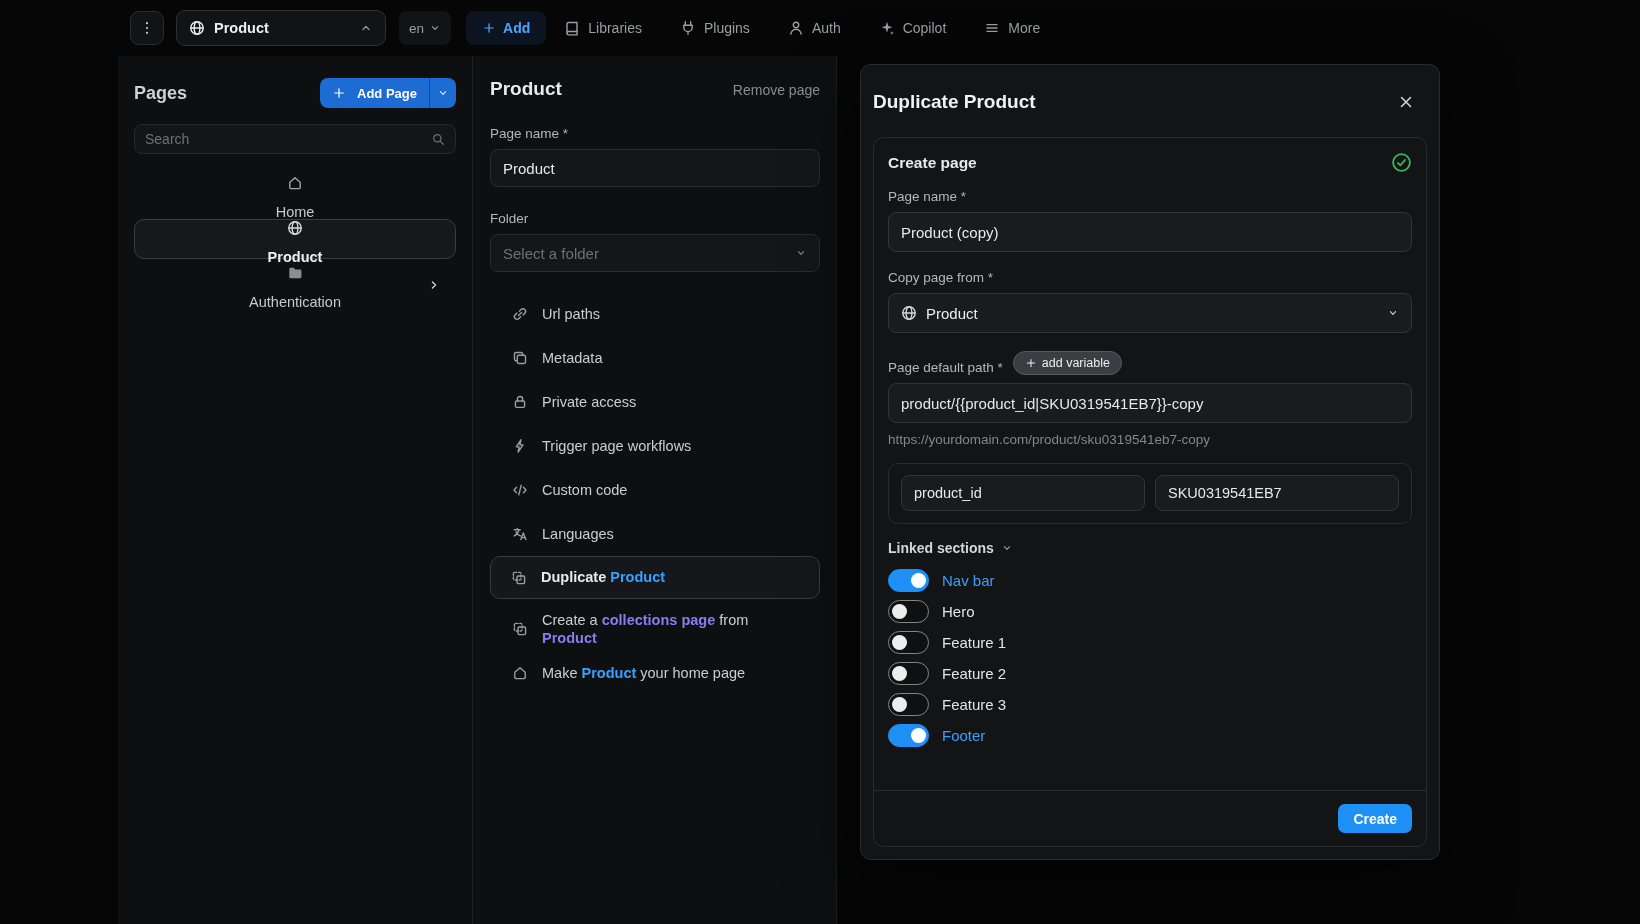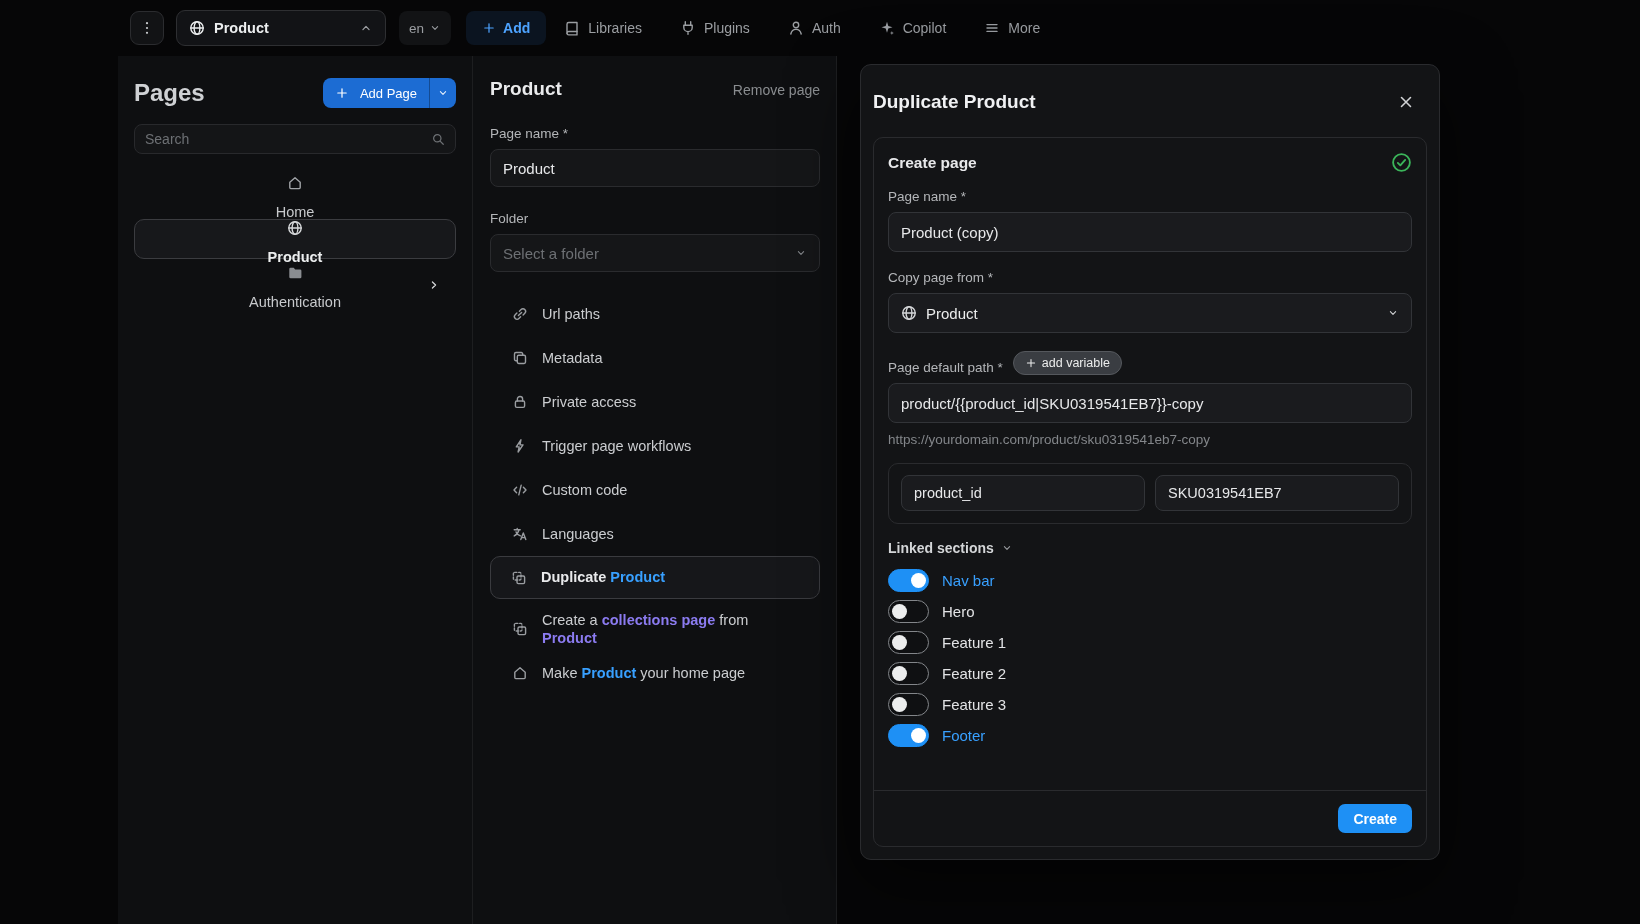--- a/index.html
+++ b/index.html
@@ -26,23 +26,23 @@
   .tb-switcher { margin-left:12px; width:210px; height:36px; border:1px solid #2e2f32; border-radius:9px; background:#121316; display:flex; align-items:center; gap:9px; padding:0 12px; color:#eceeef; font-weight:700; font-size:14.5px; }
   .tb-switcher .chv { margin-left:auto; color:#9b9ea2; }
   .tb-lang { margin-left:13px; height:34px; padding:15px 10px; border-radius:8px; background:#121315; color:#9b9ea2; display:flex; align-items:center; gap:5px; font-size:13.5px; }
   .tb-add { margin-left:15px; height:34px; padding:0 16px; border-radius:8px; background:rgba(58,146,255,0.10); color:#4da3ff; display:flex; align-items:center; gap:7px; font-weight:600; font-size:14px; }
   .tb-nav { margin-left:18px; display:flex; align-items:center; gap:38px; }
   .tb-navitem { display:flex; align-items:center; gap:8px; color:#9b9ea2; font-size:14px; font-weight:500; }
 
   
   .pages-panel { position:absolute; left:118px; top:56px; width:355px; bottom:0; background:#0e0f11; border-right:1px solid #1d1e20; padding:22px 16px 0; }
   .pages-header { display:flex; align-items:center; justify-content:space-between; margin-bottom:16px; }
-  .pages-header h2 { font-size:24px; font-weight:700; color:#cfd1d4; }
+  .pages-header h2 { font-size:18px; font-weight:700; color:#cfd1d4; }
   .addpage-split { display:flex; }
-  .addpage-main { height:30px; padding:0 12px; background:#1c6cd3; border-radius:8px 0 0 8px; color:#fff; font-size:13px; font-weight:400; display:flex; align-items:center; gap:11px; }
+  .addpage-main { height:30px; padding:0 12px; background:#1c6cd3; border-radius:8px 0 0 8px; color:#fff; font-size:13px; font-weight:700; display:flex; align-items:center; gap:11px; }
   .addpage-caret { height:30px; width:27px; background:#1c6cd3; border-left:1px solid rgba(0,0,0,0.3); border-radius:0 8px 8px 0; color:#e9f1fc; display:flex; align-items:center; justify-content:center; }
   .searchbox { height:30px; background:#141517; border:1px solid #28292c; border-radius:8px; display:flex; align-items:center; padding:0 10px; gap:8px; color:#6d7074; margin-bottom:20px; }
   .searchbox input { font-size:14px; }
   .searchbox input::placeholder { color:#6d7074; }
   .pages-list { display:flex; flex-direction:column; gap:5px; }
   .page-item { height:40px; display:flex; align-items:center; gap:13px; padding:0 14px; border:1px solid transparent; border-radius:10px; color:#c7c9cc; font-size:14.5px; font-weight:500; cursor:pointer;flex-direction:column; }
   .page-item .ic { color:#a0a3a7; }
   .page-item.selected { background:#17181b; border-color:#3b3c40; color:#eceeef; font-weight:700; }
   .page-item.selected .ic { color:#d6d8da; }
   .page-item .chev-right { margin-left:auto; color:#9a9da1; width:14px; height:14px; }

